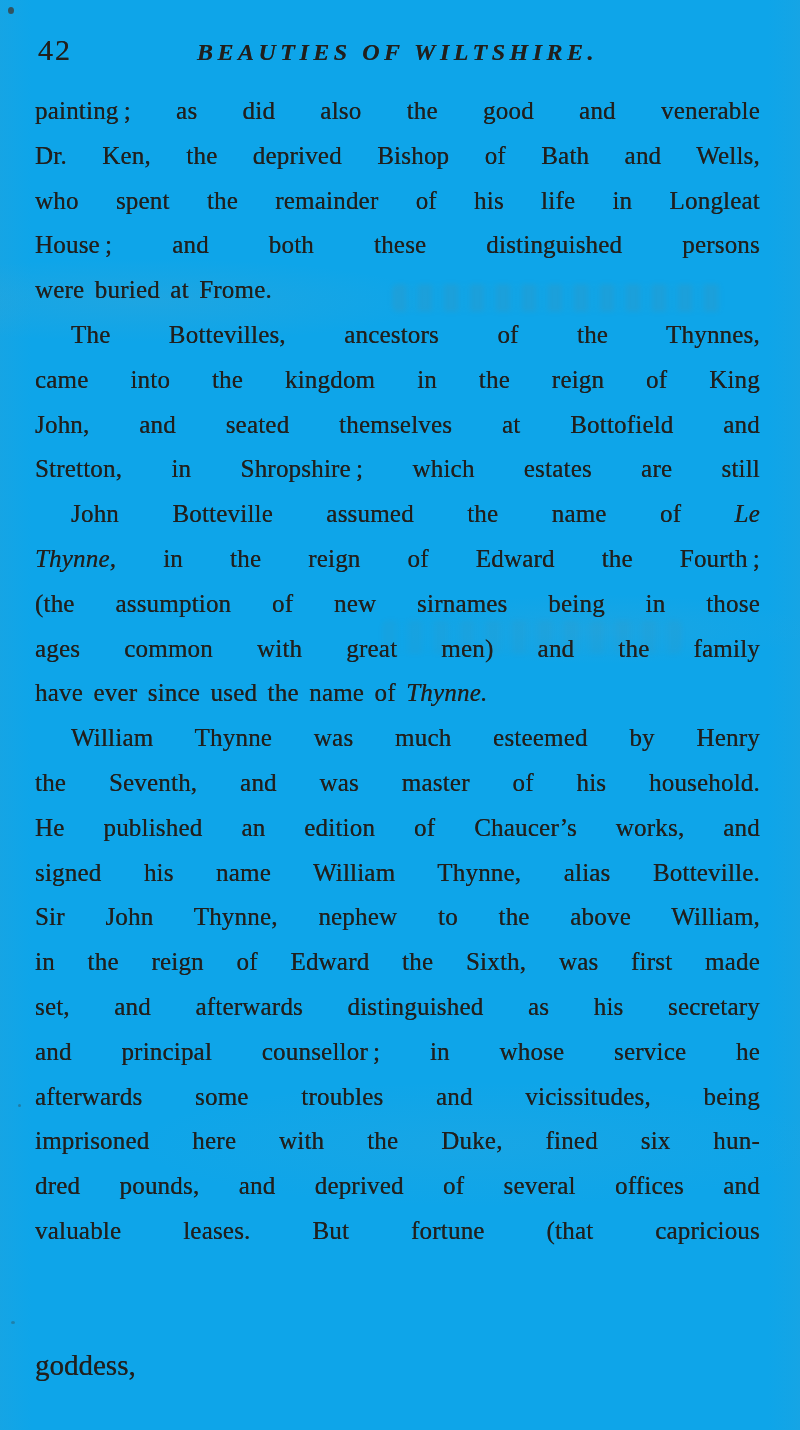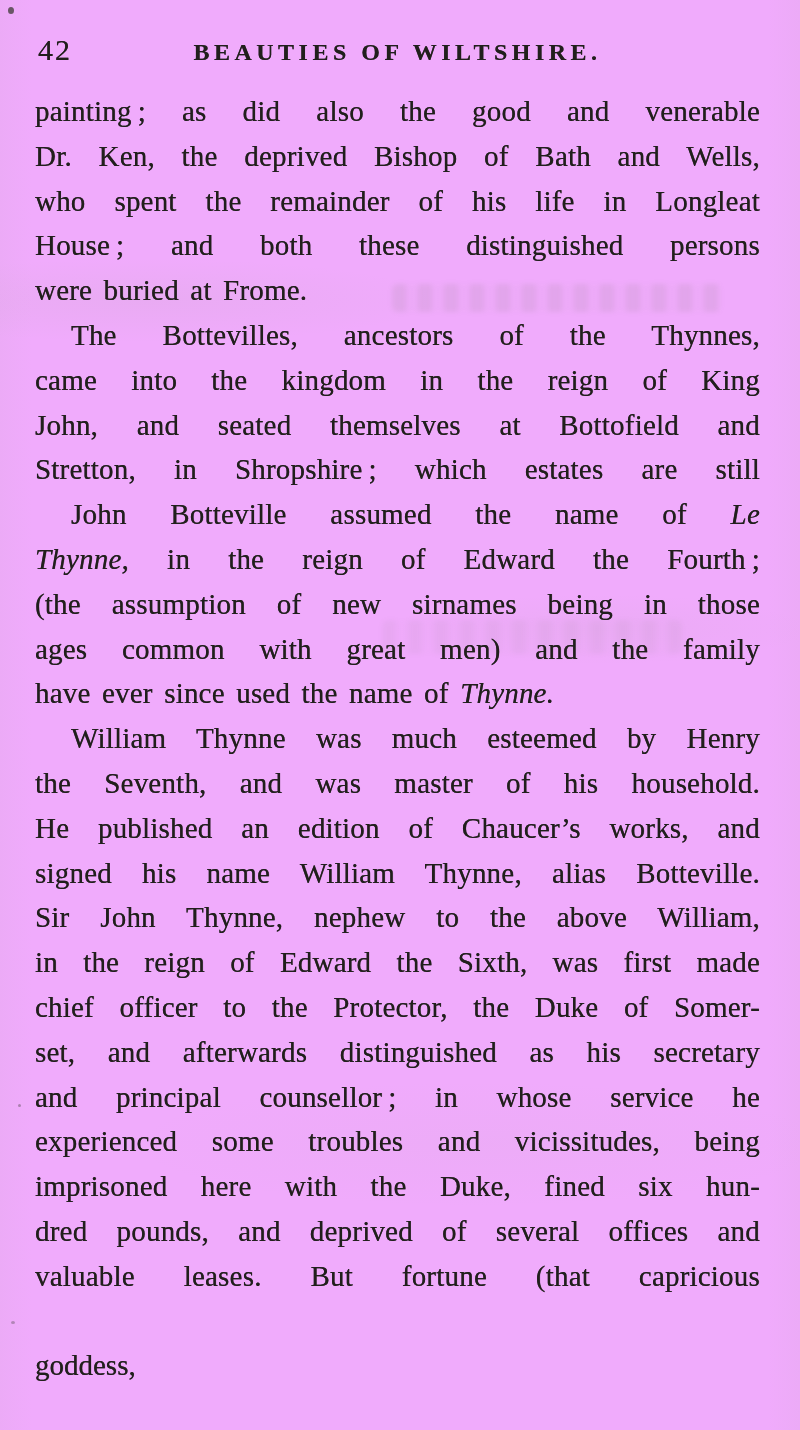--- a/index.html
+++ b/index.html
@@ -5,21 +5,21 @@
   html, body {
     margin: 0;
     padding: 0;
     background: #e8e7e4;
   }
   .page {
     position: relative;
     width: 800px;
     height: 1430px;
     margin: 0 auto;
-    background: #f0abfc;
+    background: #0ea5e9;
     overflow: hidden;
     font-family: "Liberation Serif", serif;
     color: #211f1c;
   }
   
   .paper-texture {
     position: absolute;
     inset: 0;
     background:
       radial-gradient(ellipse 420px 60px at 18% 21%, rgba(170,168,160,0.10), transparent 70%),
@@ -65,30 +65,31 @@
     letter-spacing: 2px;
     text-shadow: 0 0 0.6px rgba(33,31,28,0.8);
   }
   .running-title {
     text-align: center;
     font-size: 24px;
     font-weight: bold;
     letter-spacing: 4.5px;
     padding-top: 7px;
     text-shadow: 0 0 0.6px rgba(33,31,28,0.7);
+    font-style: italic;
   }
 
   .body-text {
     position: absolute;
     left: 35px;
     top: 89px;
     width: 725px;
   }
   .line {
-    font-size: 29px;
+    font-size: 25px;
     line-height: 44.8px;
     letter-spacing: 0.2px;
     text-align: justify;
     text-align-last: justify;
     text-justify: inter-word;
     white-space: nowrap; 
     text-shadow: 0 0 0.6px rgba(33,31,28,0.75), 0.4px 0.4px 0 rgba(33,31,28,0.22);
   }
   .line.end {
     text-align: center;
@@ -140,24 +141,23 @@
       <div class="line"><em>Thynne,</em><span> in the reign of Edward the Fourth ;</span></div>
       <div class="line"><span>(the assumption of new sirnames being in those</span></div>
       <div class="line"><span>ages common with great men) and the family</span></div>
       <div class="line end"><span>have ever since used the name of </span><em>Thynne.</em></div>
       <div class="line indent"><span>William Thynne was much esteemed by Henry</span></div>
       <div class="line"><span>the Seventh,  and was  master of his household.</span></div>
       <div class="line"><span>He published an edition of Chaucer’s works, and</span></div>
       <div class="line"><span>signed his name William Thynne, alias Botteville.</span></div>
       <div class="line"><span>Sir John Thynne, nephew to the above William,</span></div>
       <div class="line"><span>in the reign of Edward the Sixth,  was first made</span></div>
-      <div class="line"><span>chief officer to the Protector, the Duke of Somer-</span></div>
       <div class="line"><span>set,  and afterwards distinguished as his secretary</span></div>
       <div class="line"><span>and principal counsellor ; in whose service he</span></div>
-      <div class="line"><span>experienced some troubles and vicissitudes, being</span></div>
+      <div class="line"><span>afterwards some troubles and vicissitudes, being</span></div>
       <div class="line"><span>imprisoned here with the Duke, fined six hun-</span></div>
       <div class="line"><span>dred pounds, and deprived of several offices and</span></div>
       <div class="line"><span>valuable leases.  But fortune (that capricious</span></div>
     </main>
 
   <div class="catchword-line">
     <span>goddess,</span>
   </div>
 </div>
 

